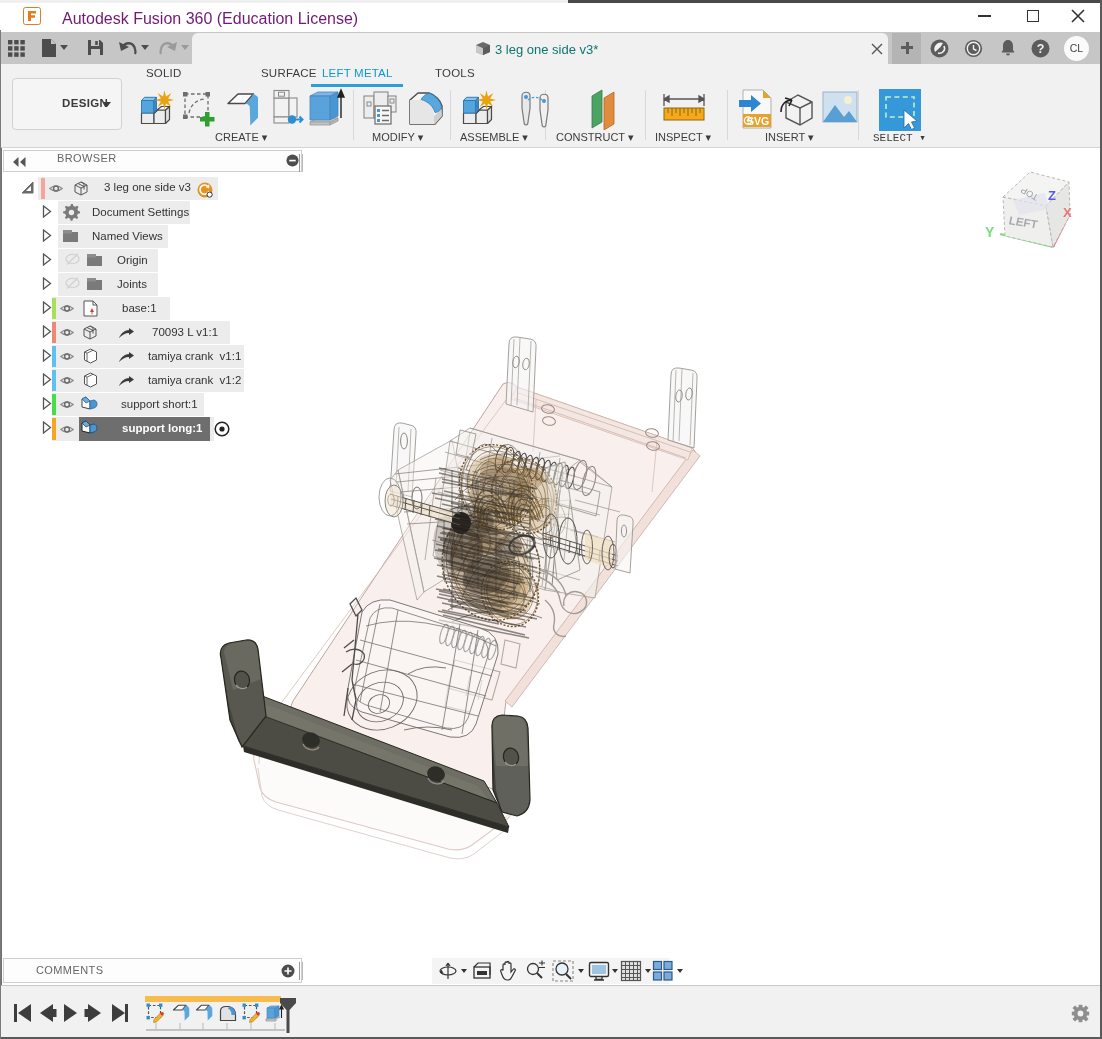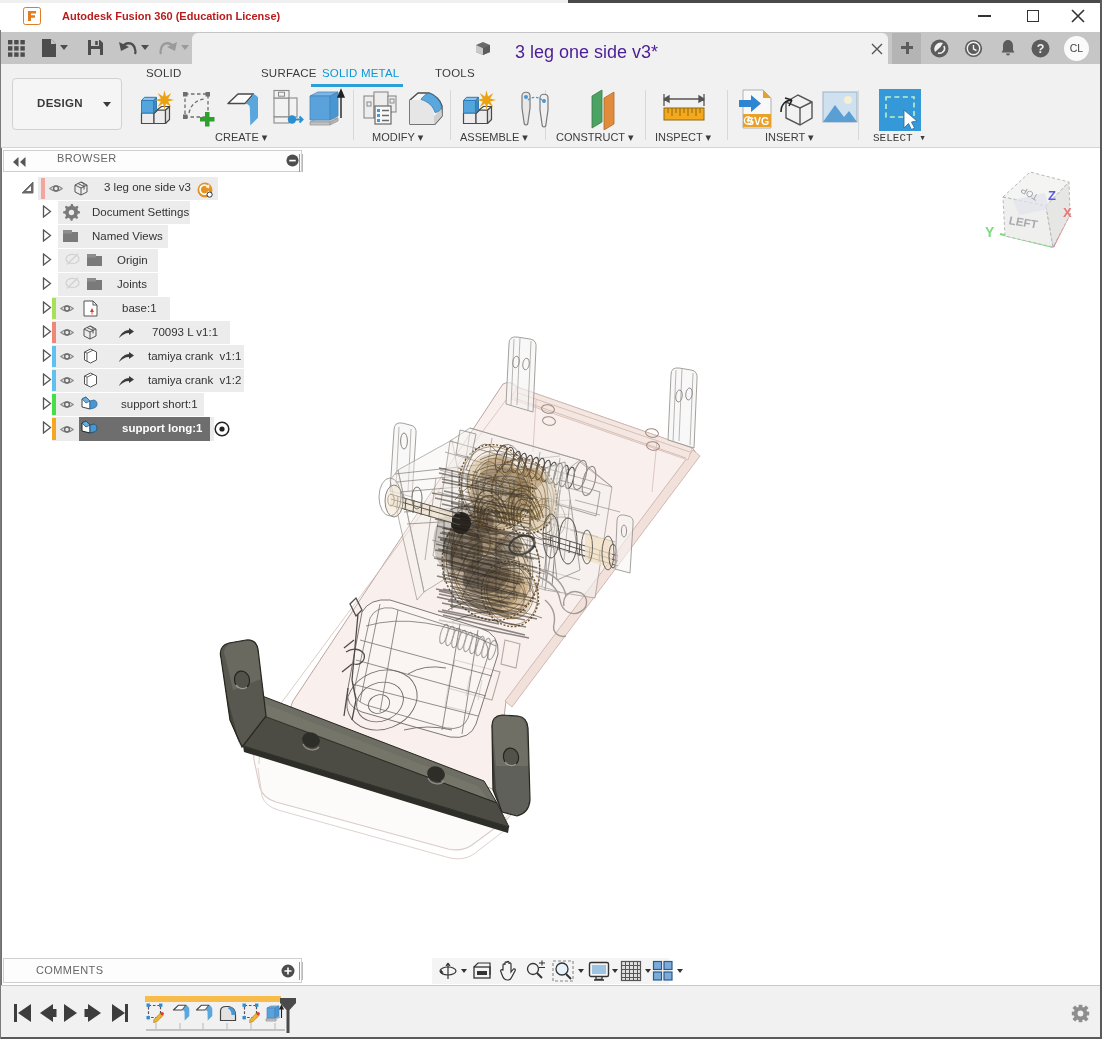--- a/index.html
+++ b/index.html
@@ -11,21 +11,21 @@
 <body>
 
 <div class="abs" style="left:0;top:0;width:1102px;height:32px;background:#ffffff;"></div>
 <div class="abs" style="left:0;top:0;width:568px;height:3px;background:#f0f0f0;"></div>
 <div class="abs" style="left:568px;top:0;width:534px;height:3px;background:#4a4a4a;"></div>
 
 <svg class="abs" style="left:23px;top:7px;" width="18" height="18" viewBox="0 0 18 18">
   <rect x="0.5" y="0.5" width="17" height="17" rx="2" fill="#fff" stroke="#e07c22" stroke-width="1"></rect>
   <path d="M5 14 L5 4 L13 4 L13 6.6 L8 6.6 L8 8.2 L12 8.2 L12 10.8 L8 10.8 L8 14 Z" fill="#e07c22"></path>
 </svg>
-<div class="abs" style="left:62px;top:10px;font-size:11px;color:#b91c1c;font-weight:bold;">Autodesk Fusion 360 (Education License)</div>
+<div class="abs" style="left:62px;top:10px;font-size:16px;color:#701a75;">Autodesk Fusion 360 (Education License)</div>
 
 <div class="abs" style="left:978px;top:15px;width:13px;height:1.5px;background:#333;"></div>
 <div class="abs" style="left:1027px;top:10px;width:12px;height:12px;border:1.5px solid #333;"></div>
 <svg class="abs" style="left:1070px;top:8px;" width="16" height="16" viewBox="0 0 16 16">
   <path d="M2 2 L14 14 M14 2 L2 14" stroke="#333" stroke-width="1.6"></path>
 </svg>
 
 <div class="abs" style="left:0;top:32px;width:1102px;height:32px;background:#c6c6c6;"></div>
 
 <svg class="abs" style="left:8px;top:40px;" width="17" height="17" viewBox="0 0 17 17">
@@ -66,21 +66,21 @@
   <path d="M19 2 L17 11 L9 7 Z" fill="#9a9a9a"></path>
 </svg>
 <div class="abs" style="left:181px;top:45px;width:0;height:0;border-left:4px solid transparent;border-right:4px solid transparent;border-top:5px solid #9a9a9a;"></div>
 
 <div class="abs" style="left:192px;top:33px;width:696px;height:31px;background:#f1f1f1;border-radius:6px 6px 0 0;"></div>
 <svg class="abs" style="left:475px;top:41px;" width="16" height="15" viewBox="0 0 16 15">
   <path d="M1 4 L8 1 L15 4 L15 11 L8 14 L1 11 Z" fill="#6a6a6a"></path>
   <path d="M1 4 L8 7.2 L8 14 L1 11 Z" fill="#c9c9c9"></path>
   <path d="M8 7.2 L15 4 L15 11 L8 14 Z" fill="#5c5c5c"></path>
 </svg>
-<div class="abs" style="left:495px;top:42px;font-size:18px;color:#4c1d95;margin-left:20px;">3 leg one side v3*</div>
+<div class="abs" style="left:495px;top:42px;font-size:13px;color:#0f766e;">3 leg one side v3*</div>
 <svg class="abs" style="left:871px;top:43px;" width="12" height="12" viewBox="0 0 12 12">
   <path d="M1 1 L11 11 M11 1 L1 11" stroke="#555" stroke-width="1.4"></path>
 </svg>
 
 <div class="abs" style="left:892px;top:33px;width:29px;height:31px;background:#b4b4b4;"></div>
 <div class="abs" style="left:901px;top:46px;width:12px;height:3px;background:#5c5c5c;"></div>
 <div class="abs" style="left:905.5px;top:41.5px;width:3px;height:12px;background:#5c5c5c;"></div>
 
 <svg class="abs" style="left:930px;top:39px;" width="19" height="19" viewBox="0 0 19 19">
   <circle cx="9.5" cy="9.5" r="9" fill="#5c5c5c"></circle>
@@ -99,27 +99,27 @@
 <svg class="abs" style="left:1031px;top:39px;" width="19" height="19" viewBox="0 0 19 19">
   <circle cx="9.5" cy="9.5" r="9" fill="#5c5c5c"></circle>
   <text x="9.5" y="14" font-family="Liberation Sans" font-size="12.5" font-weight="bold" fill="#f1f1f1" text-anchor="middle">?</text>
 </svg>
 <div class="abs" style="left:1064px;top:36px;width:25px;height:25px;border-radius:50%;background:#fafafa;"></div>
 <div class="abs" style="left:1064px;top:42px;width:25px;text-align:center;font-size:10.5px;color:#444;">CL</div>
 
 <div class="abs" style="left:0;top:64px;width:1102px;height:84px;background:#f1f1f1;border-bottom:1px solid #d5d5d5;"></div>
 
 <div class="abs" style="left:12px;top:78px;width:110px;height:52px;background:#f5f5f5;border:1px solid #d2d2d2;border-radius:4px;"></div>
-<div class="abs" style="left:12px;top:97px;width:96px;text-align:center;font-size:11.5px;font-weight:bold;color:#3a3a3a;letter-spacing:0.3px;">DESIGN</div>
+<div class="abs" style="left:12px;top:97px;width:96px;text-align:right;font-size:11.5px;font-weight:bold;color:#3a3a3a;letter-spacing:0.3px;">DESIGN</div>
 <div class="abs" style="left:103px;top:102px;width:0;height:0;border-left:4px solid transparent;border-right:4px solid transparent;border-top:5px solid #3a3a3a;"></div>
 
 <div class="abs" style="left:0;top:67px;width:1102px;height:17px;font-size:11.5px;color:#3c3c3c;">
   <span class="abs" style="left:146px;letter-spacing:0.2px;">SOLID</span>
   <span class="abs" style="left:228px;letter-spacing:0.2px;margin-left:33px;">SURFACE</span>
-  <span class="abs" style="left:322px;letter-spacing:0.2px;color:#0a99d6;">SOLID METAL</span>
+  <span class="abs" style="left:322px;letter-spacing:0.2px;color:#0a99d6;">LEFT METAL</span>
   <span class="abs" style="left:435px;letter-spacing:0.2px;">TOOLS</span>
 </div>
 <div class="abs" style="left:311px;top:84px;width:92px;height:3px;background:#2a9fd8;"></div>
 
 <div class="abs" style="left:0;top:131px;width:1102px;height:14px;font-size:11px;color:#3c3c3c;">
   <span class="abs" style="left:215px;">CREATE ▾</span>
   <span class="abs" style="left:372px;">MODIFY ▾</span>
   <span class="abs" style="left:460px;">ASSEMBLE ▾</span>
   <span class="abs" style="left:556px;">CONSTRUCT ▾</span>
   <span class="abs" style="left:655px;">INSPECT ▾</span>

